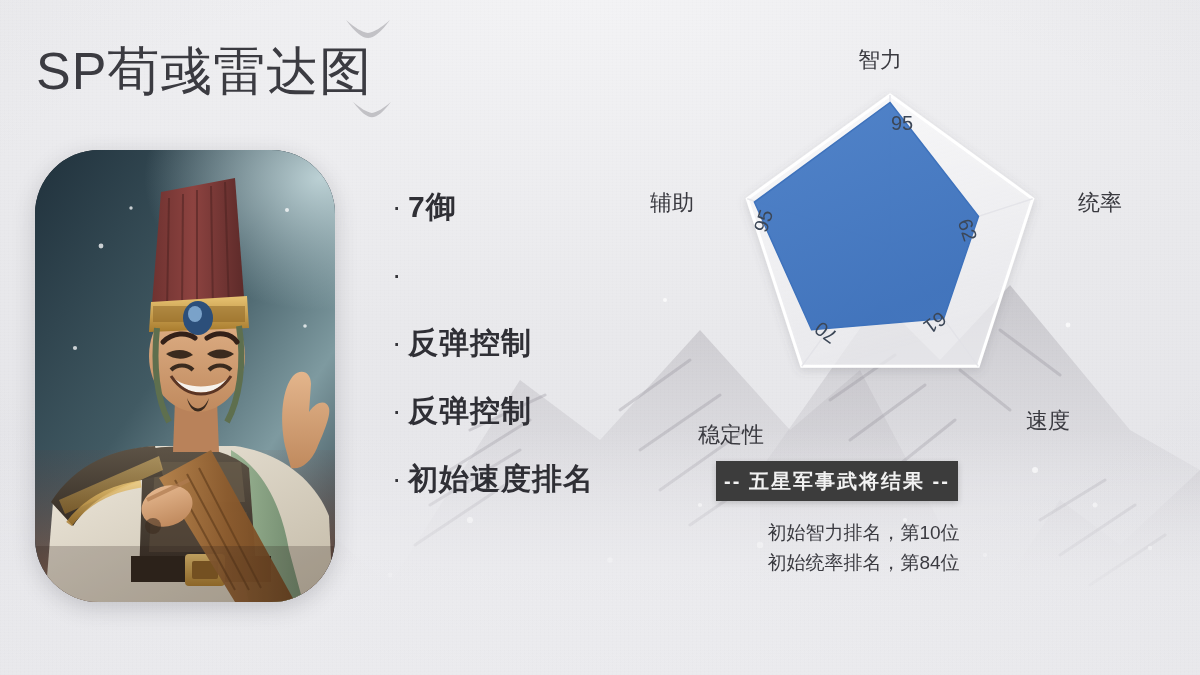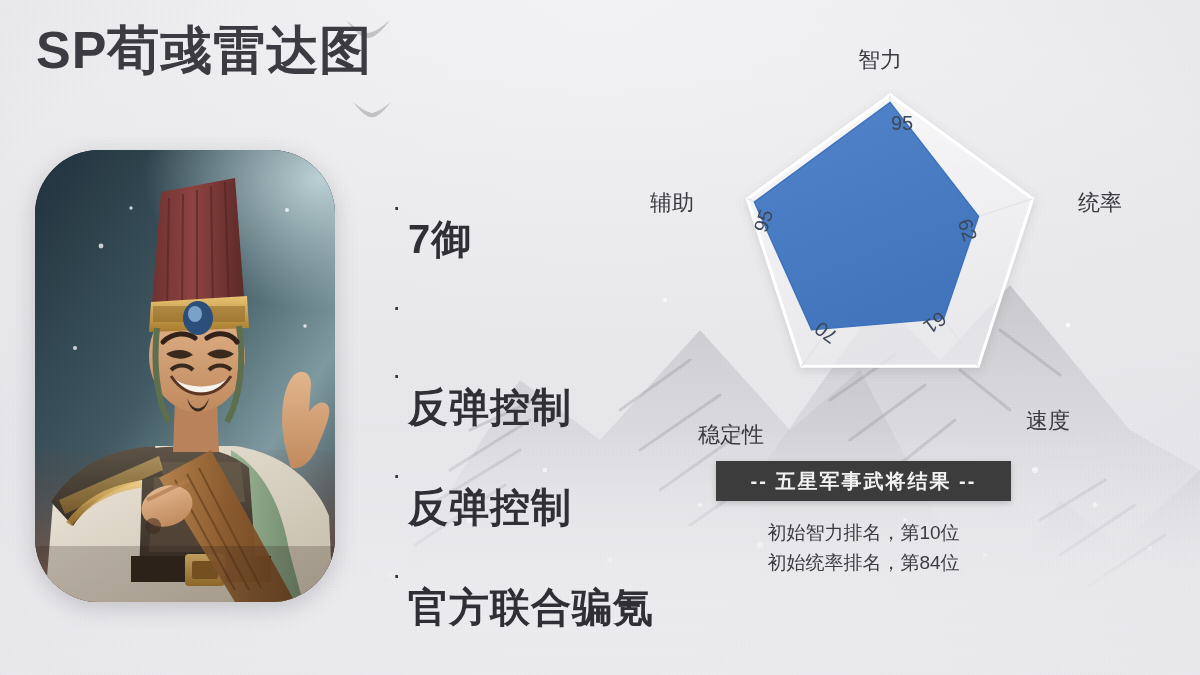--- a/index.html
+++ b/index.html
@@ -25,23 +25,23 @@
       repeating-linear-gradient(90deg, rgba(0,0,0,0.010) 0px, rgba(0,0,0,0.010) 1px, rgba(255,255,255,0) 1px, rgba(255,255,255,0) 4px);
     opacity:.55;
   }
   .vignette{
     position:absolute;inset:0;
     background:radial-gradient(130% 110% at 50% 40%, rgba(255,255,255,0) 40%, rgba(120,120,130,0.10) 100%);
   }
 
   
   #title{
-    position:absolute;left:36px;top:19px;
+    position:absolute;left:36px;top:40px;
     font-size:52px;line-height:62px;
-    font-weight:bold;
+    font-weight:normal;
     color:#3b3b41;
     letter-spacing:1px;
     white-space:nowrap;
   }
 
   
   #portrait-card{
     position:absolute;left:35px;top:150px;
     width:300px;height:452px;
     border-radius:64px;
@@ -59,24 +59,23 @@
   .bullet-row{
     display:flex;align-items:flex-start;
     margin-bottom:24px;
   }
   .bullet-dot{
     width:16px;flex:0 0 16px;
     color:#35353a;font-size:28px;line-height:44px;
     text-align:left;
   }
   .bullet-text{
-    font-size:40px;line-height:44px;
+    font-size:30px;line-height:44px;
     font-weight:bold;color:#2f2f35;
     letter-spacing:1px;
-    margin-top:32px;
   }
   .bullet-text .l2{display:block;text-align:center;}
 
   
   #radar-wrap{
     position:absolute;left:630px;top:20px;
     width:530px;height:420px;
   }
   #radar-svg{position:absolute;left:0;top:0;}
   .axis-label{
@@ -84,21 +83,21 @@
     font-size:22px;color:#3a3a40;white-space:nowrap;
     font-weight:normal;
   }
   .val-label{
     font-size:20px;fill:#3c4757;font-family:"Liberation Sans",sans-serif;
   }
 
   
   #result-banner{
     position:absolute;left:716px;top:461px;
-    width:295px;height:40px;
+    width:242px;height:40px;
     background:#3c3c3c;
     display:flex;align-items:center;justify-content:center;
     box-shadow:0 2px 6px rgba(0,0,0,.18);
   }
   #result-banner .btxt{
     color:#f2f2f2;font-size:20px;font-weight:bold;letter-spacing:2px;
     white-space:nowrap;
   }
   #result-lines{
     position:absolute;left:716px;top:518px;width:295px;
@@ -341,21 +340,21 @@
     <div class="bullet-row">
       <span class="bullet-dot">·</span>
       <span class="bullet-text">反弹控制</span>
     </div>
     <div class="bullet-row">
       <span class="bullet-dot">·</span>
       <span class="bullet-text">反弹控制</span>
     </div>
     <div class="bullet-row">
       <span class="bullet-dot">·</span>
-      <span class="bullet-text"><span>官方联合骗氪</span></span>
+      <span class="bullet-text"><span>初始速度排名</span></span>
     </div>
   </div>
 
   <div id="radar-wrap">
     <svg id="radar-svg" width="530" height="420" viewBox="0 0 530 420">
       <defs>
         <linearGradient id="gridFill" x1="0" y1="0" x2="0.3" y2="1">
           <stop offset="0%" stop-color="#fbfbfc" stop-opacity="0.95"></stop>
           <stop offset="100%" stop-color="#f0f0f3" stop-opacity="0.70"></stop>
         </linearGradient>

